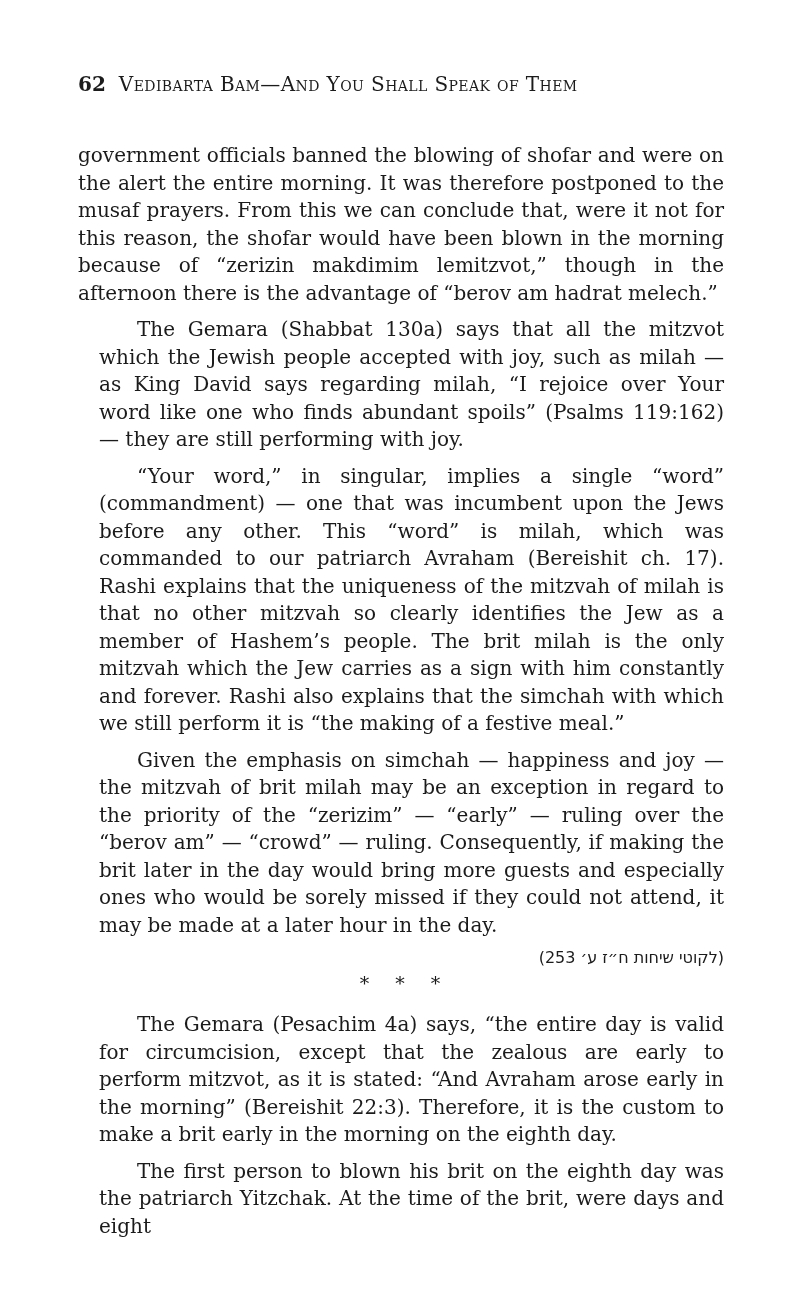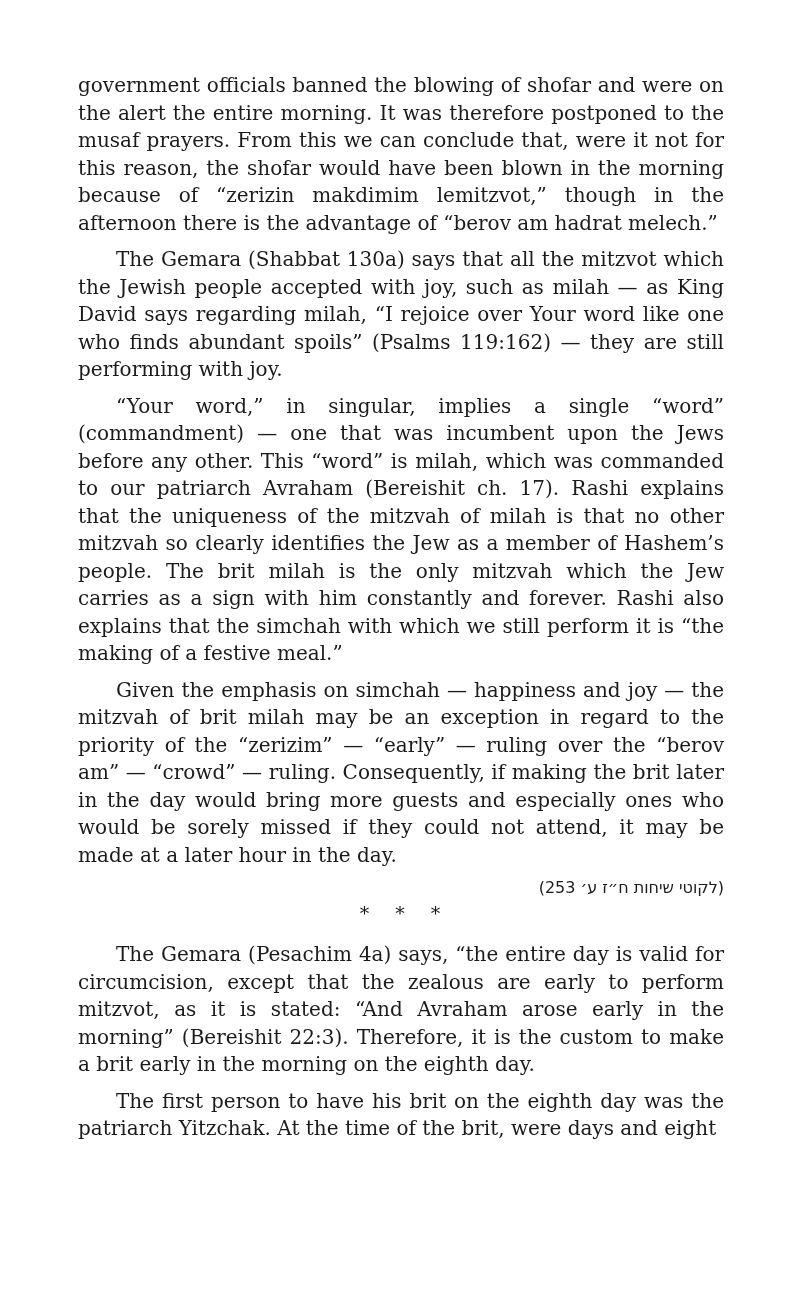--- a/index.html
+++ b/index.html
@@ -38,20 +38,21 @@
     letter-spacing: 0.4px;
   }
   .page-body p.para {
     margin: 0 0 9px 0;
     font-size: 20px;
     line-height: 27.5px;
     text-align: justify;
   }
   .page-body p.para.indent {
     text-indent: 38px;
+    margin-left: 21px;
   }
   .page-body .it {
   }
   .citation {
     direction: rtl;
     text-align: right;
     font-family: "DejaVu Sans", sans-serif;
     font-size: 16px;
     line-height: 20px;
     margin: 4px 0 3px 0;
@@ -62,23 +63,27 @@
     letter-spacing: 2px;
     word-spacing: 16px;
     line-height: 24px;
     margin: 0 0 16px 0;
   }
 </style>
 </head>
 <body>
 
 <div class="page">
+  <div class="page-header">
+    <span class="page-number">62</span>
+    <span class="running-title">Vedibarta Bam—And You Shall Speak of Them</span>
+  </div>
   <div class="page-body">
       <p class="para"><span>government officials banned the blowing of </span><span class="it">shofar</span><span> and were on the alert the entire morning. It was therefore postponed to the </span><span class="it">musaf</span><span> prayers. From this we can conclude that, were it not for this reason, the </span><span class="it">shofar</span><span> would have been blown in the morning because of </span><span class="it">“zerizin makdimim lemitzvot,”</span><span> though in the afternoon there is the advantage of </span><span class="it">“berov am hadrat melech.”</span></p>
       <p class="para indent"><span>The </span><span class="it">Gemara</span><span> (</span><span class="it">Shabbat</span><span> 130a) says that all the </span><span class="it">mitzvot</span><span> which the Jewish people accepted with joy, such as </span><span class="it">milah</span><span> — as King David says regarding </span><span class="it">milah</span><span>, “I rejoice over Your word like one who finds abundant spoils” (Psalms 119:162) — they are still performing with joy.</span></p>
       <p class="para indent"><span class="it">“Your word,”</span><span> in singular, implies a single “word” (commandment) — one that was incumbent upon the Jews before any other. This “word” is </span><span class="it">milah</span><span>, which was commanded to our patriarch Avraham (</span><span class="it">Bereishit</span><span> ch. 17). Rashi explains that the uniqueness of the </span><span class="it">mitzvah</span><span> of </span><span class="it">milah</span><span> is that no other </span><span class="it">mitzvah</span><span> so clearly identifies the Jew as a member of Hashem’s people. The </span><span class="it">brit milah</span><span> is the only </span><span class="it">mitzvah</span><span> which the Jew carries as a sign with him constantly and forever. Rashi also explains that the </span><span class="it">simchah</span><span> with which we still perform it is “the making of a festive meal.”</span></p>
       <p class="para indent"><span>Given the emphasis on </span><span class="it">simchah</span><span> — happiness and joy — the </span><span class="it">mitzvah</span><span> of </span><span class="it">brit milah</span><span> may be an exception in regard to the priority of the </span><span class="it">“zerizim”</span><span> — “early” — ruling over the </span><span class="it">“berov am”</span><span> — “crowd” — ruling. Consequently, if making the </span><span class="it">brit</span><span> later in the day would bring more guests and especially ones who would be sorely missed if they could not attend, it may be made at a later hour in the day.</span></p>
       <div class="citation" dir="rtl">(לקוטי שיחות ח״ז ע׳ 253)</div>
       <div class="separator">* * *</div>
       <p class="para indent"><span>The </span><span class="it">Gemara</span><span> (</span><span class="it">Pesachim</span><span> 4a) says, “the entire day is valid for circumcision, except that the zealous are early to perform </span><span class="it">mitzvot</span><span>, as it is stated: “And Avraham arose early in the morning” (</span><span class="it">Bereishit</span><span> 22:3). Therefore, it is the custom to make a </span><span class="it">brit</span><span> early in the morning on the eighth day.</span></p>
-      <p class="para indent"><span>The first person to have his </span><span class="it">brit</span><span> on the eighth day was the patriarch Yitzchak. At the time of the </span><span class="it">brit</span><span>, were days and eight</span></p>
+      <p class="para indent"><span>The first person to blown his </span><span class="it">brit</span><span> on the eighth day was the patriarch Yitzchak. At the time of the </span><span class="it">brit</span><span>, were days and eight</span></p>
     </div>
 </div>
 
 </body></html>

